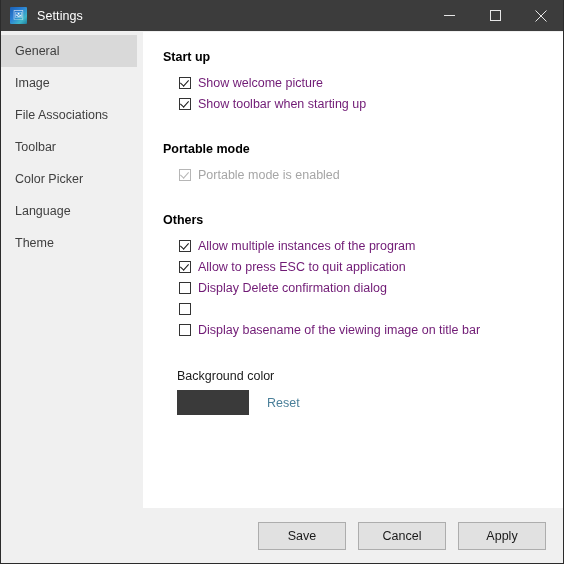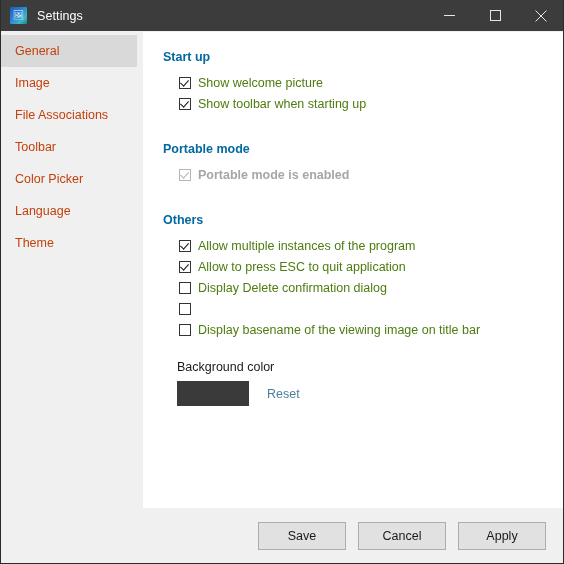--- a/index.html
+++ b/index.html
@@ -88,21 +88,21 @@
     width: 141px;
     bottom: 0;
     background: #f0f0f0;
   }
   .side-item {
     height: 32px;
     display: flex;
     align-items: center;
     padding-left: 14px;
     font-size: 12.5px;
-    color: #c2410c;
+    color: #404040;
     box-sizing: border-box;
   }
   .side-item.selected {
     background: #d9d9d9;
     width: 136px;
   }
   .side-spacer { height: 4px; }
 
   
   .content {
@@ -113,21 +113,21 @@
     height: 476px;
     background: #ffffff;
     overflow: hidden;
   }
   .inner {
     padding: 18px 0 0 20px;
   }
   .group-title {
     font-size: 12.5px;
     font-weight: bold;
-    color: #0369a1;
+    color: #000000;
     margin: 0 12px 8px 0;
   }
   .group-title.spaced { margin-top: 28px; }
 
   .cb-row {
     display: flex;
     align-items: center;
     height: 21px;
     margin-left: 16px;
   }
@@ -153,27 +153,27 @@
     transform: rotate(42deg);
   }
   .cb-row.disabled .cb-box {
     border-color: #b6b6b6;
   }
   .cb-row.disabled .cb-box.checked::after {
     border-color: #b6b6b6;
   }
   .cb-label {
     font-size: 12.5px;
-    color: #4d7c0f;
+    color: #701a75;
     white-space: nowrap;
   }
-  .cb-row.disabled .cb-label { color: #a6a6a6; font-weight: bold; }
-
-  
-  .bgc-wrap { margin-top: 20px; margin-left: 14px; }
+  .cb-row.disabled .cb-label { color: #a6a6a6; }
+
+  
+  .bgc-wrap { margin-top: 29px; margin-left: 14px; }
   .bgc-label {
     font-size: 12.5px;
     color: #1a1a1a;
     margin-bottom: 7px;
   }
   .bgc-row { display: flex; align-items: center; }
   .bgc-swatch {
     width: 72px;
     height: 25px;
     background: #3a3a3a;

